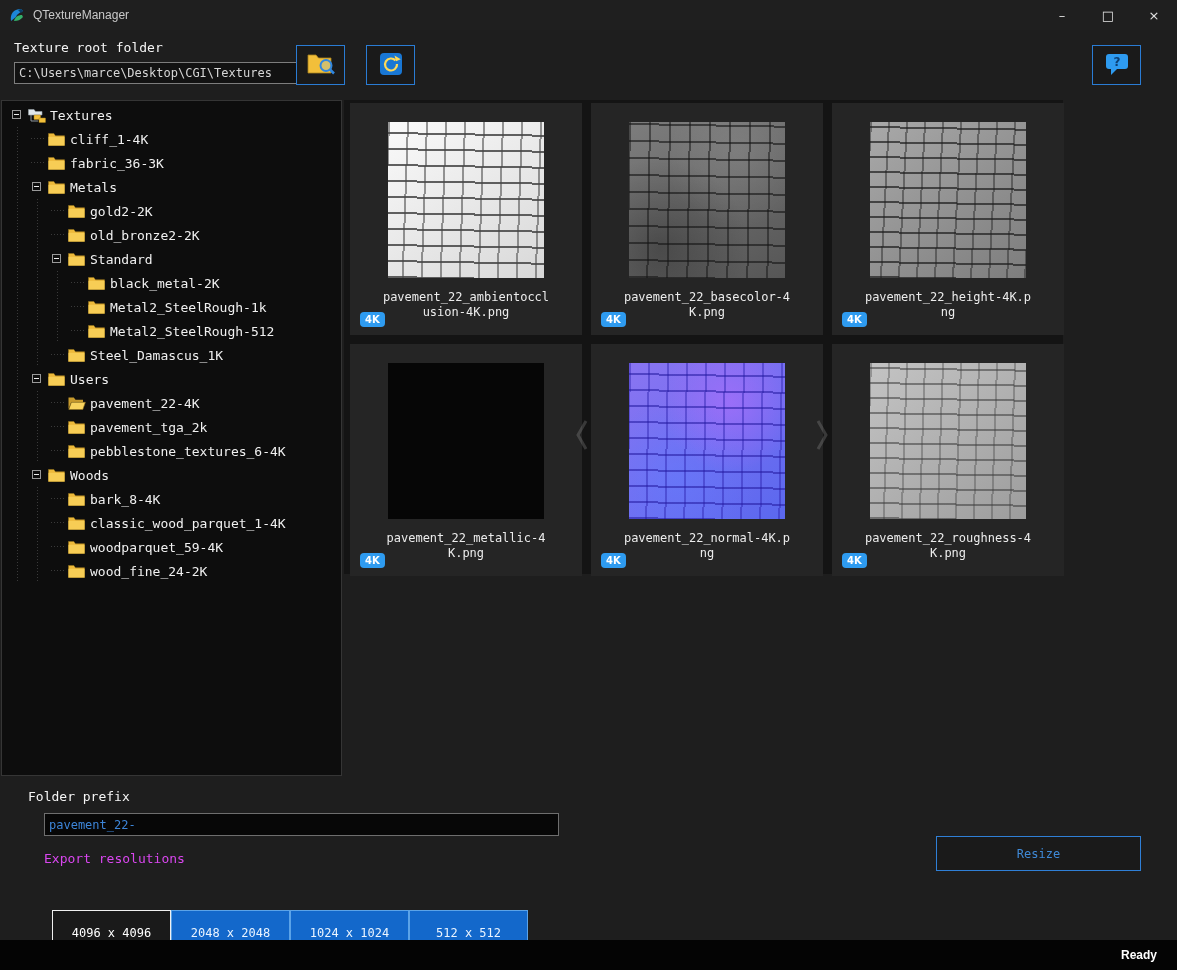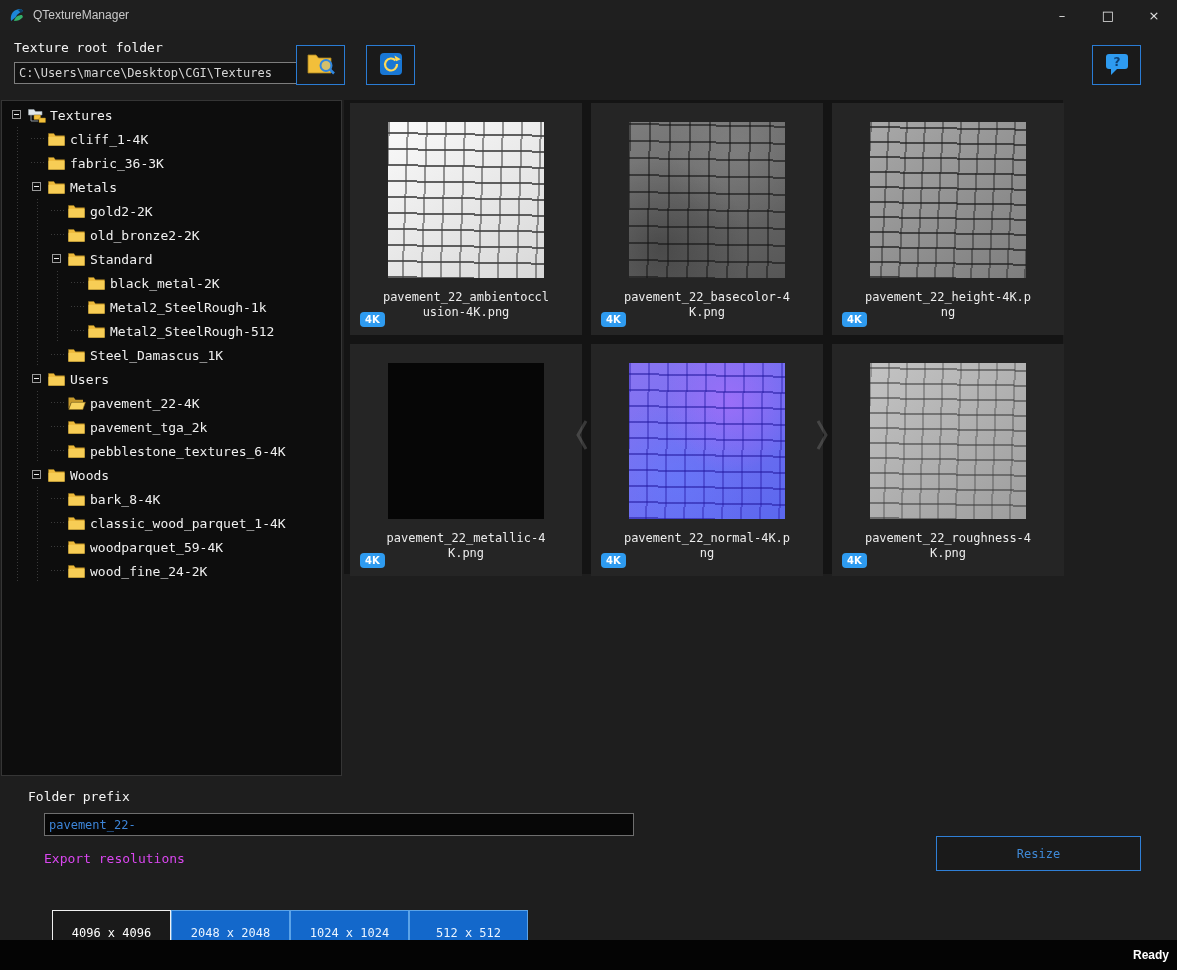--- a/index.html
+++ b/index.html
@@ -65,28 +65,28 @@
       repeating-linear-gradient(91deg, rgba(45,35,175,.45) 0 2px, transparent 2px 19px),
       radial-gradient(circle at 65% 25%, rgba(190,110,255,.5), transparent 45%),
       radial-gradient(circle at 30% 75%, rgba(95,125,255,.5), transparent 50%),
       linear-gradient(140deg,#8a75f2,#5a68ef); }
   .tex-roughness { background:
       repeating-linear-gradient(1deg, rgba(60,60,60,.55) 0 2px, transparent 2px 15px),
       repeating-linear-gradient(92deg, rgba(75,75,75,.4) 0 2px, transparent 2px 18px),
       linear-gradient(140deg,#c4c4c4,#9d9d9d); }
   
   .prefix-label { position:absolute; left:28px; top:789px; font-size:13px; color:#f5f5f5; }
-  .prefix-input { position:absolute; left:44px; top:813px; width:590px; height:23px; background:#070707; border:1px solid #6e6e6e; color:var(--link,#3d85d8); font:12px "DejaVu Sans Mono", monospace; padding:0 4px; }
+  .prefix-input { position:absolute; left:44px; top:813px; width:515px; height:23px; background:#070707; border:1px solid #6e6e6e; color:var(--link,#3d85d8); font:12px "DejaVu Sans Mono", monospace; padding:0 4px; }
   .export-label { position:absolute; left:44px; top:851px; font-size:13px; color:#d946ef; }
   .res-row { position:absolute; left:52px; top:874px; display:flex; gap:0;margin-top:36px; }
   .res-btn { width:119px; height:46px; font:12px "DejaVu Sans Mono", monospace; background:#1a1a1a; border:1px solid #f0f0f0; color:#fff; cursor:pointer; }
   .res-btn.selected { background:var(--btnblue,#1368cb); border-color:#5ba3e8; color:#eaf4ff; }
   .resize-btn { position:absolute; left:936px; top:836px; width:205px; height:35px; background:#1a1a1a; border:1px solid #2f7fd6; color:#3f8ad8; font:12px "DejaVu Sans Mono", monospace; cursor:pointer; }
   
-  .statusbar { position:absolute; left:0; right:0; bottom:0; height:30px; background:#040404; display:flex; align-items:center; justify-content:flex-end; padding-right:8px; color:#fff; font:bold 12px "Liberation Sans", sans-serif; }
+  .statusbar { position:absolute; left:0; right:0; bottom:0; height:30px; background:#040404; display:flex; align-items:center; justify-content:flex-end; padding-right:20px; color:#fff; font:bold 12px "Liberation Sans", sans-serif; }
 </style>
 </head>
 <body>
 
 <div class="titlebar">
   <span class="app-icon">
     <svg width="16" height="16" viewBox="0 0 16 16">
       <path d="M2 14 C1 7 4 2 12 2 L14 4 C10 6 8 7 7 10 Z" fill="#1d86d8"></path>
       <path d="M5 14 C6 10 9 8 13 8 L14 10 C11 13 9 14 5 14 Z" fill="#35b06a"></path>
       <path d="M9 3 l3 -1 2 2 -2 2 z" fill="#0a3f66"></path>

